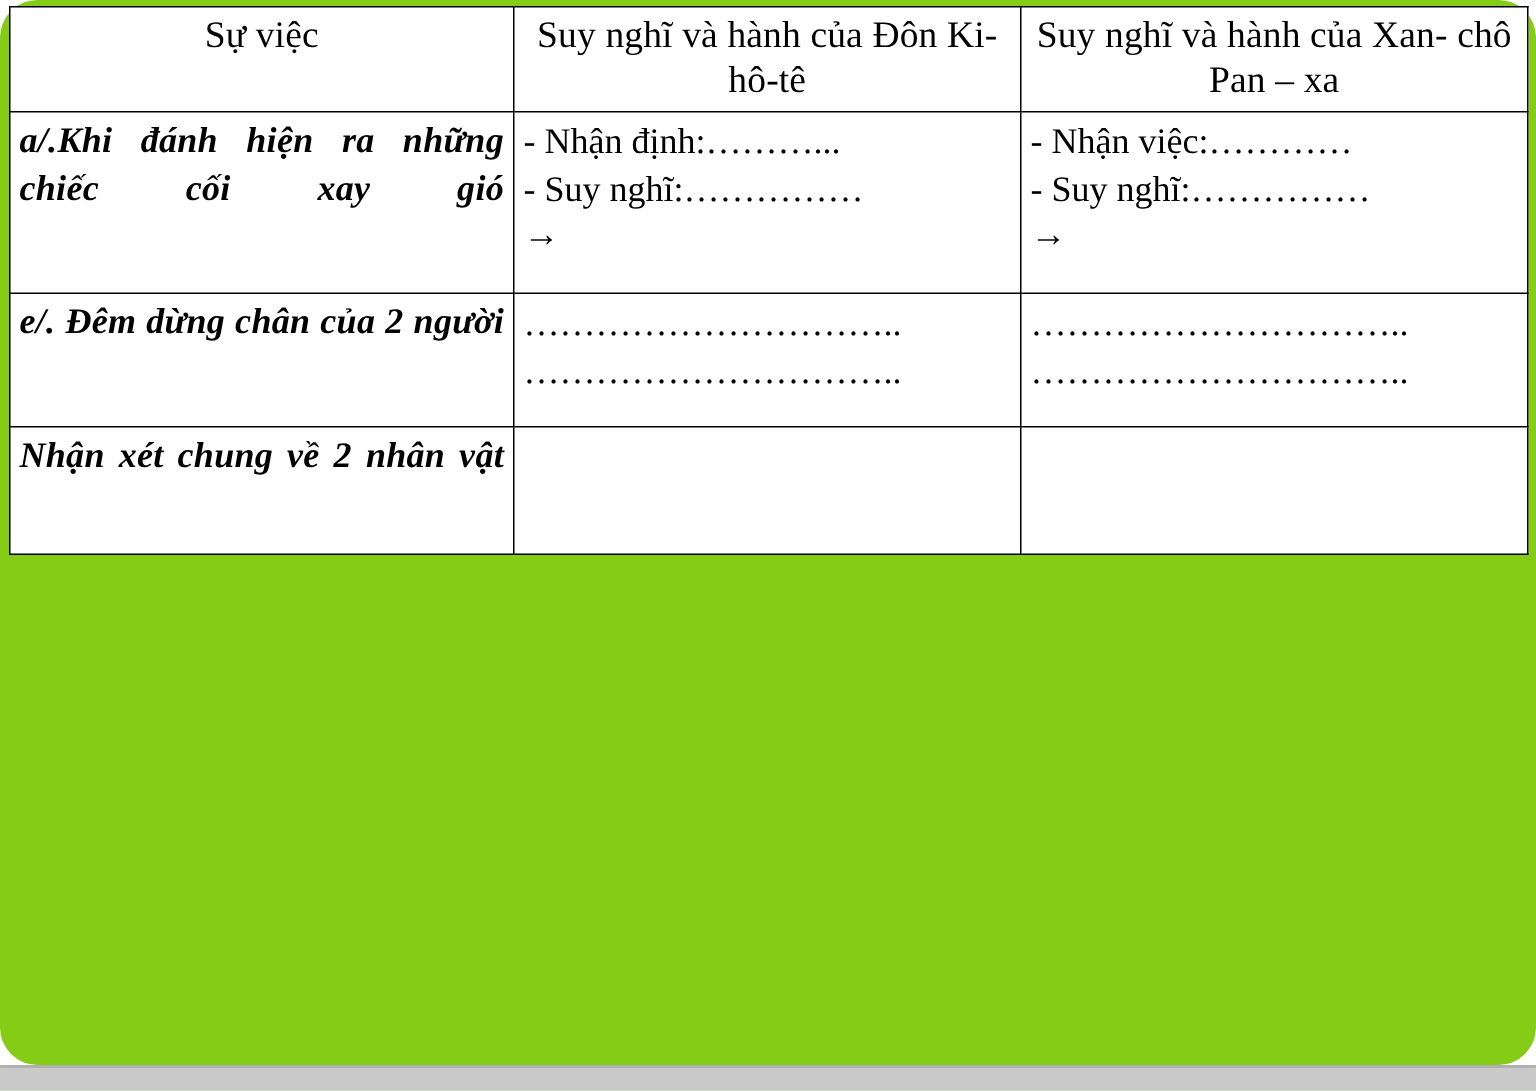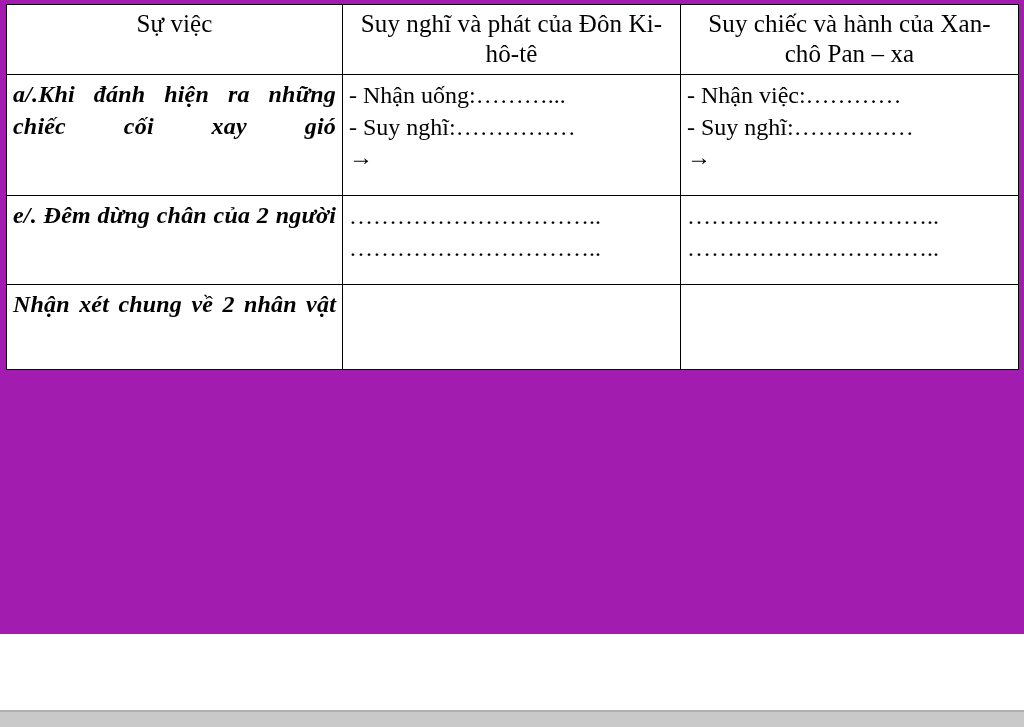--- a/index.html
+++ b/index.html
@@ -12,23 +12,24 @@
     height: 727px;
     font-family: "Liberation Serif", serif;
     overflow: hidden;
     position: relative;
   }
   #page {
     position: absolute;
     left: 0;
     top: 0;
     width: 1024px;
-    height: 634px;
-    background: #a21caf;
+    height: 710px;
+    background: #84cc16;
     box-sizing: border-box;
+    border-radius: 25px;
   }
   #worksheet-table {
     position: absolute;
     left: 6px;
     top: 4px;
     width: 1012px;
     border-collapse: collapse;
     table-layout: fixed;
     background: #ffffff;
   }
@@ -116,29 +117,29 @@
 
   <table id="worksheet-table">
     <colgroup>
       <col class="col-event">
       <col class="col-don">
       <col class="col-xan">
     </colgroup>
     <thead>
       <tr>
         <th class="head-cell">Sự việc</th>
-        <th class="head-cell">Suy nghĩ và phát của Đôn Ki-hô-tê</th>
-        <th class="head-cell">Suy chiếc và hành của Xan- chô Pan – xa</th>
+        <th class="head-cell">Suy nghĩ và hành của Đôn Ki-hô-tê</th>
+        <th class="head-cell">Suy nghĩ và hành của Xan- chô Pan – xa</th>
       </tr>
     </thead>
     <tbody>
       <tr class="row-a">
         <td class="event-cell">a/.Khi đánh hiện ra những chiếc cối xay gió</td>
         <td class="fill-cell">
-          <span class="fill-line">- Nhận uống:………...</span>
+          <span class="fill-line">- Nhận định:………...</span>
           <span class="fill-line">- Suy nghĩ:……………</span>
           <span class="arrow-line">→</span>
         </td>
         <td class="fill-cell">
           <span class="fill-line">- Nhận việc:…………</span>
           <span class="fill-line">- Suy nghĩ:……………</span>
           <span class="arrow-line">→</span>
         </td>
       </tr>
       <tr class="row-e">

